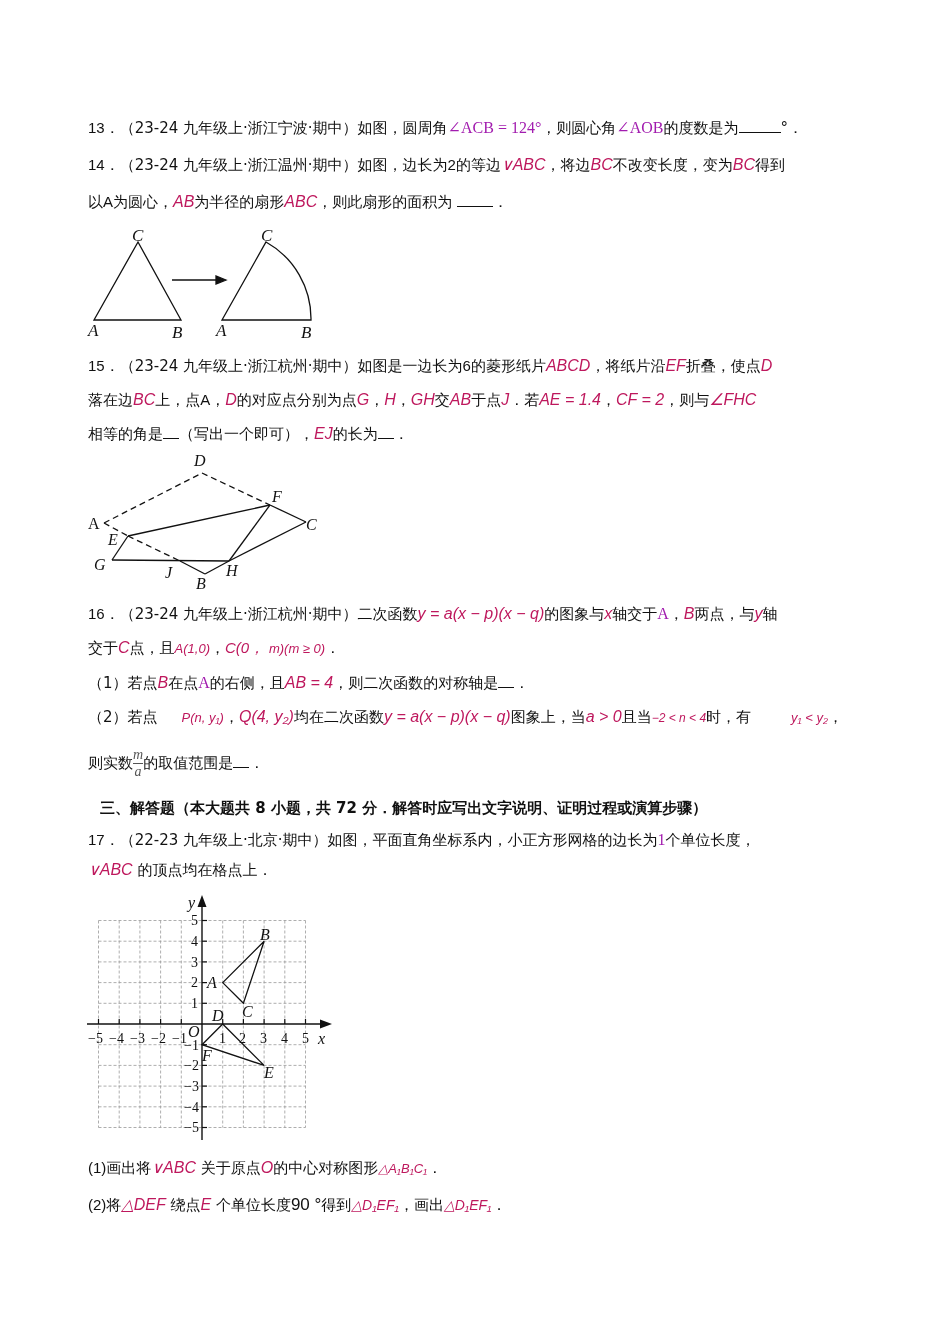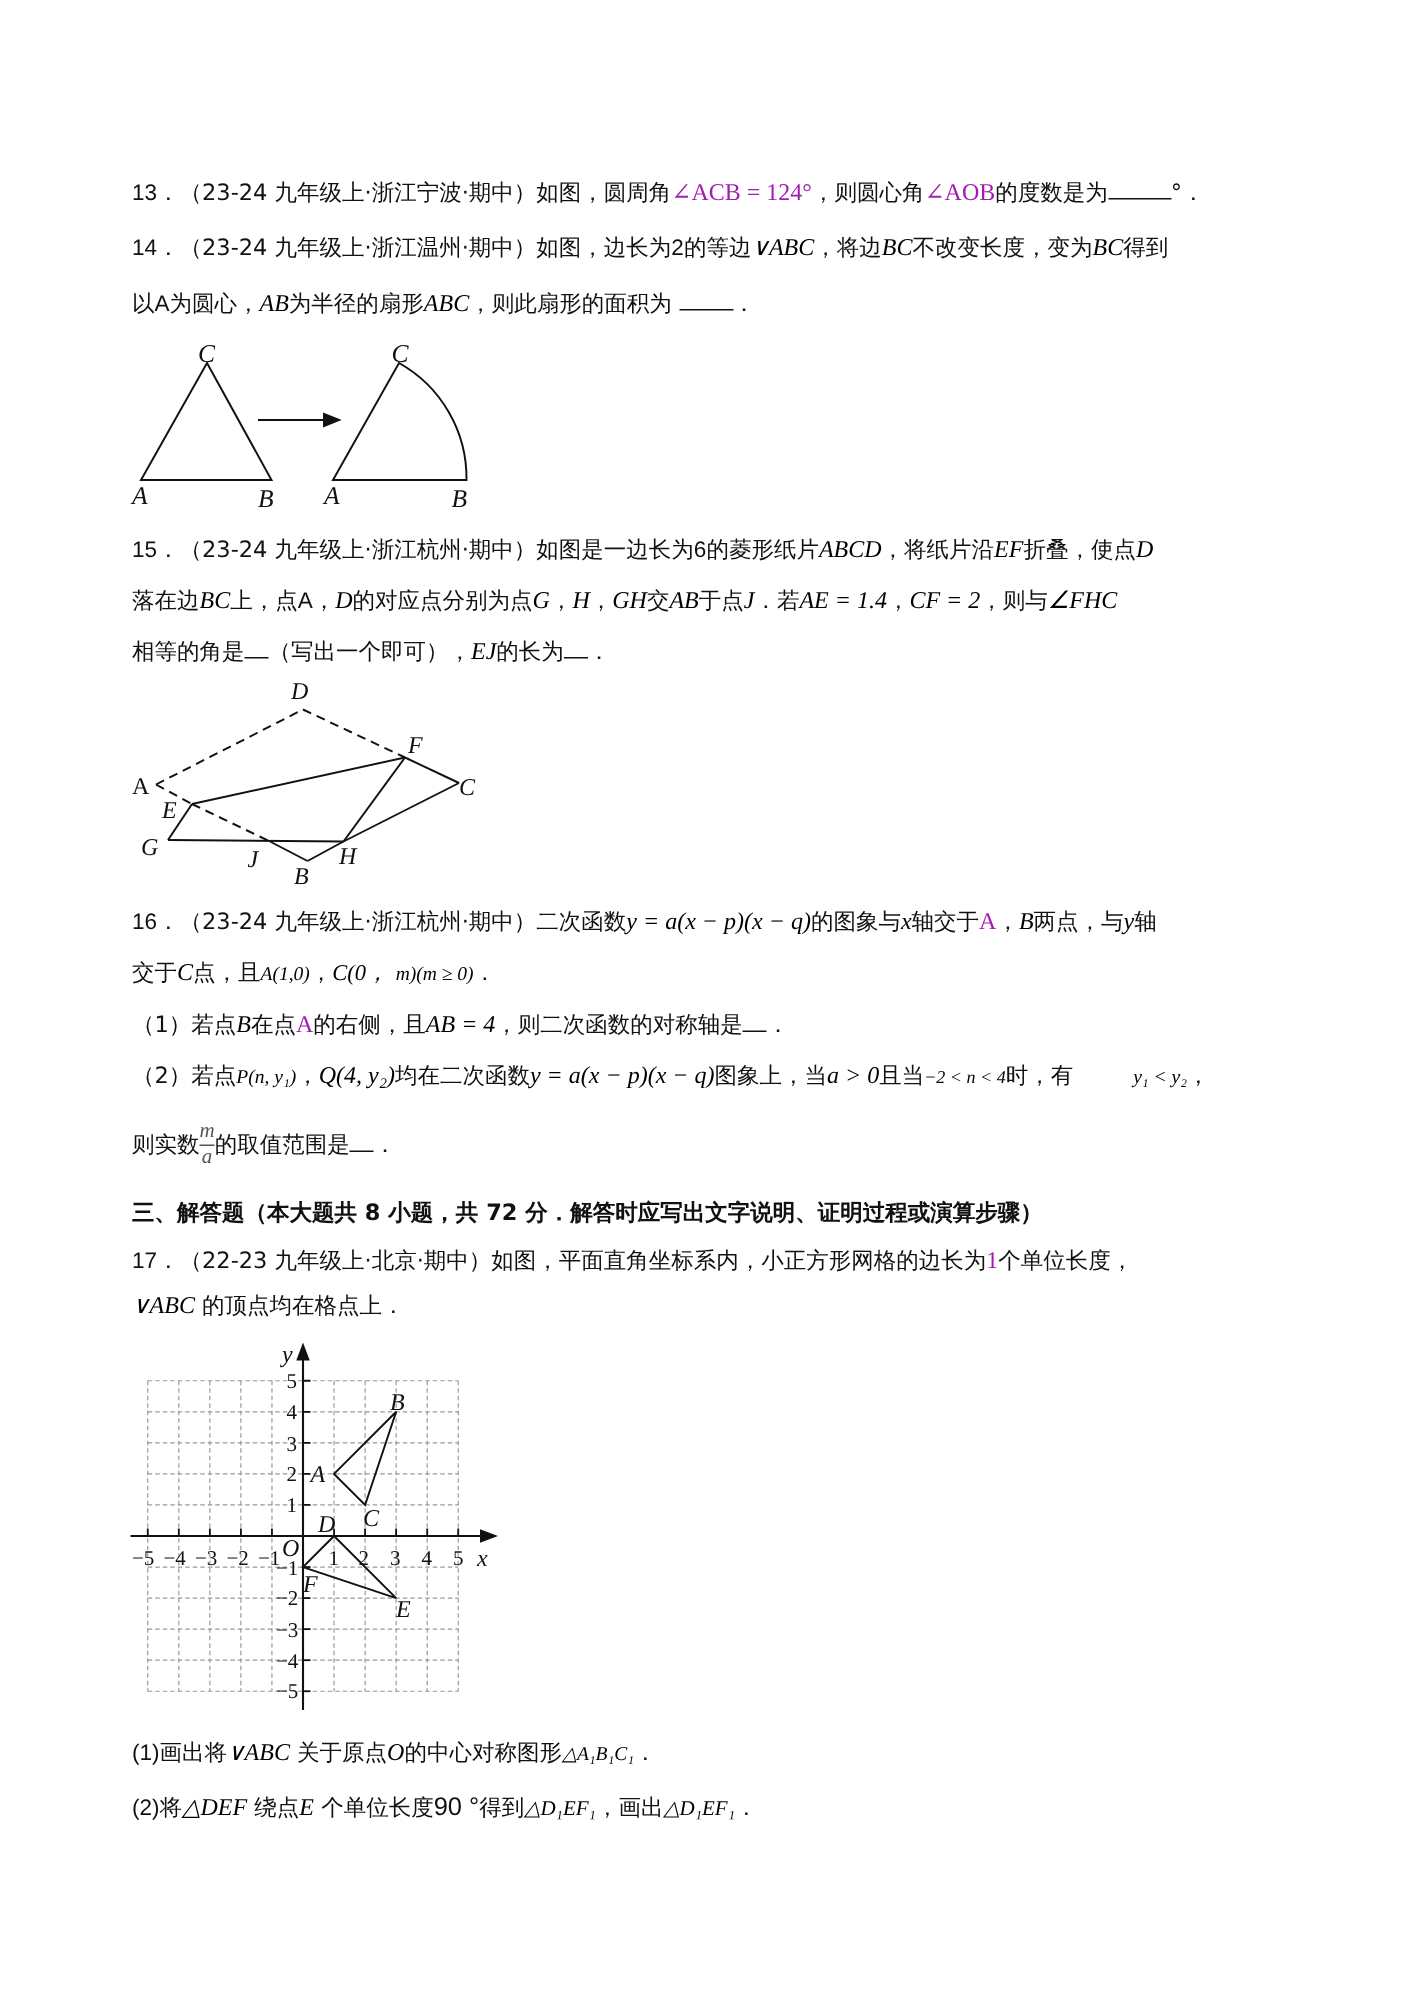--- a/index.html
+++ b/index.html
@@ -1,20 +1,20 @@
 <!DOCTYPE html>
 <html><head>
 <meta charset="utf-8">
 <style>
   html, body { margin:0; padding:0; background:#ffffff; }
   body { width:950px; height:1344px; position:relative; overflow:hidden;
          font-family:"DejaVu Sans", "Liberation Sans", sans-serif; color:#111; }
   .line { position:absolute; left:88px; font-size:15px; line-height:20px; white-space:nowrap; }
   .num { font-family:"Liberation Sans", sans-serif; }
-  .m { font-family:Liberation Serif, serif; font-style:italic; color:#000000; font-size:16px; }
+  .m { font-family:Liberation Sans, sans-serif; font-style:italic; color:#be185d; font-size:16px; }
   .mu { font-family:"Liberation Serif", "DejaVu Serif", serif; color:#a21caf; font-size:16px; }
   .blank { display:inline-block; border-bottom:1.5px solid #111; height:14px; vertical-align:baseline; }
   .bold { font-weight:bold; }
   .fig { position:absolute; }
   .frac { display:inline-flex; flex-direction:column; align-items:center; vertical-align:middle;
           font-family:"Liberation Serif", serif; font-style:italic; font-size:14px; line-height:14px; color:#555; }
   .frac .bar { width:10px; border-top:1px solid #555; margin:1px 0; }
 </style>
 </head>
 <body>
@@ -90,31 +90,31 @@
 <div class="line" style="top:604px;">
   <span class="num">16．</span><span>（23-24 九年级上·浙江杭州·期中）</span><span>二次函数</span><span class="m">y = a(x − p)(x − q)</span><span>的图象与</span><span class="m">x</span><span>轴交于</span><span class="mu">A</span><span>，</span><span class="m">B</span><span>两点，与</span><span class="m">y</span><span>轴</span>
 </div>
 <div class="line" style="top:638px;">
   <span>交于</span><span class="m">C</span><span>点，且</span><span class="m" style="font-size:13px;">A(1,0)</span><span>，</span><span class="m" style="font-size:15px;">C(0，</span> <span class="m" style="font-size:13px;">m)(m ≥ 0)</span><span>．</span>
 </div>
 <div class="line" style="top:673px;">
   <span>（1）若点</span><span class="m">B</span><span>在点</span><span class="mu">A</span><span>的右侧，且</span><span class="m">AB = 4</span><span>，则二次函数的对称轴是</span><span class="blank" style="width:16px;"></span><span>．</span>
 </div>
 <div class="line" style="top:707px;">
-  <span>（2）若点</span><span class="m" style="font-size:13px;">P(n, y₁)</span><span>，</span><span class="m">Q(4, y₂)</span><span>均在二次函数</span><span class="m">y = a(x − p)(x − q)</span><span>图象上，当</span><span class="m">a &gt; 0</span><span>且当</span><span class="m" style="font-size:12px;">−2 &lt; n &lt; 4</span><span>时，有</span><span class="m" style="font-size:13px;margin-left:40px;">y₁ &lt; y₂</span><span>，</span>
+  <span>（2）若点</span><span class="m" style="font-size:13px;margin-left:24px;">P(n, y₁)</span><span>，</span><span class="m">Q(4, y₂)</span><span>均在二次函数</span><span class="m">y = a(x − p)(x − q)</span><span>图象上，当</span><span class="m">a &gt; 0</span><span>且当</span><span class="m" style="font-size:12px;">−2 &lt; n &lt; 4</span><span>时，有</span><span class="m" style="font-size:13px;margin-left:40px;">y₁ &lt; y₂</span><span>，</span>
 </div>
 <div class="line" style="top:748px;line-height:30px;">
   <span>则实数</span><span class="frac">
       <span>m</span>
       <span class="bar"></span>
       <span>a</span>
     </span><span>的取值范围是</span><span class="blank" style="width:16px;"></span><span>．</span>
 </div>
 
-<div class="line bold" style="top:798px;">三、解答题（本大题共 8 小题，共 72 分．解答时应写出文字说明、证明过程或演算步骤）</div>
+<div class="line bold" style="top:798px;margin-left:12px;">三、解答题（本大题共 8 小题，共 72 分．解答时应写出文字说明、证明过程或演算步骤）</div>
 
 <div class="line" style="top:830px;">
   <span class="num">17．</span><span>（22-23 九年级上·北京·期中）</span><span>如图，平面直角坐标系内，小正方形网格的边长为</span><span class="mu">1</span><span>个单位长度，</span>
 </div>
 <div class="line" style="top:860px;">
   <span class="m">∨ABC</span> <span>的顶点均在格点上．</span>
 </div>
 
 <svg class="fig" style="left:80px;top:885px;" width="260" height="265">
 

